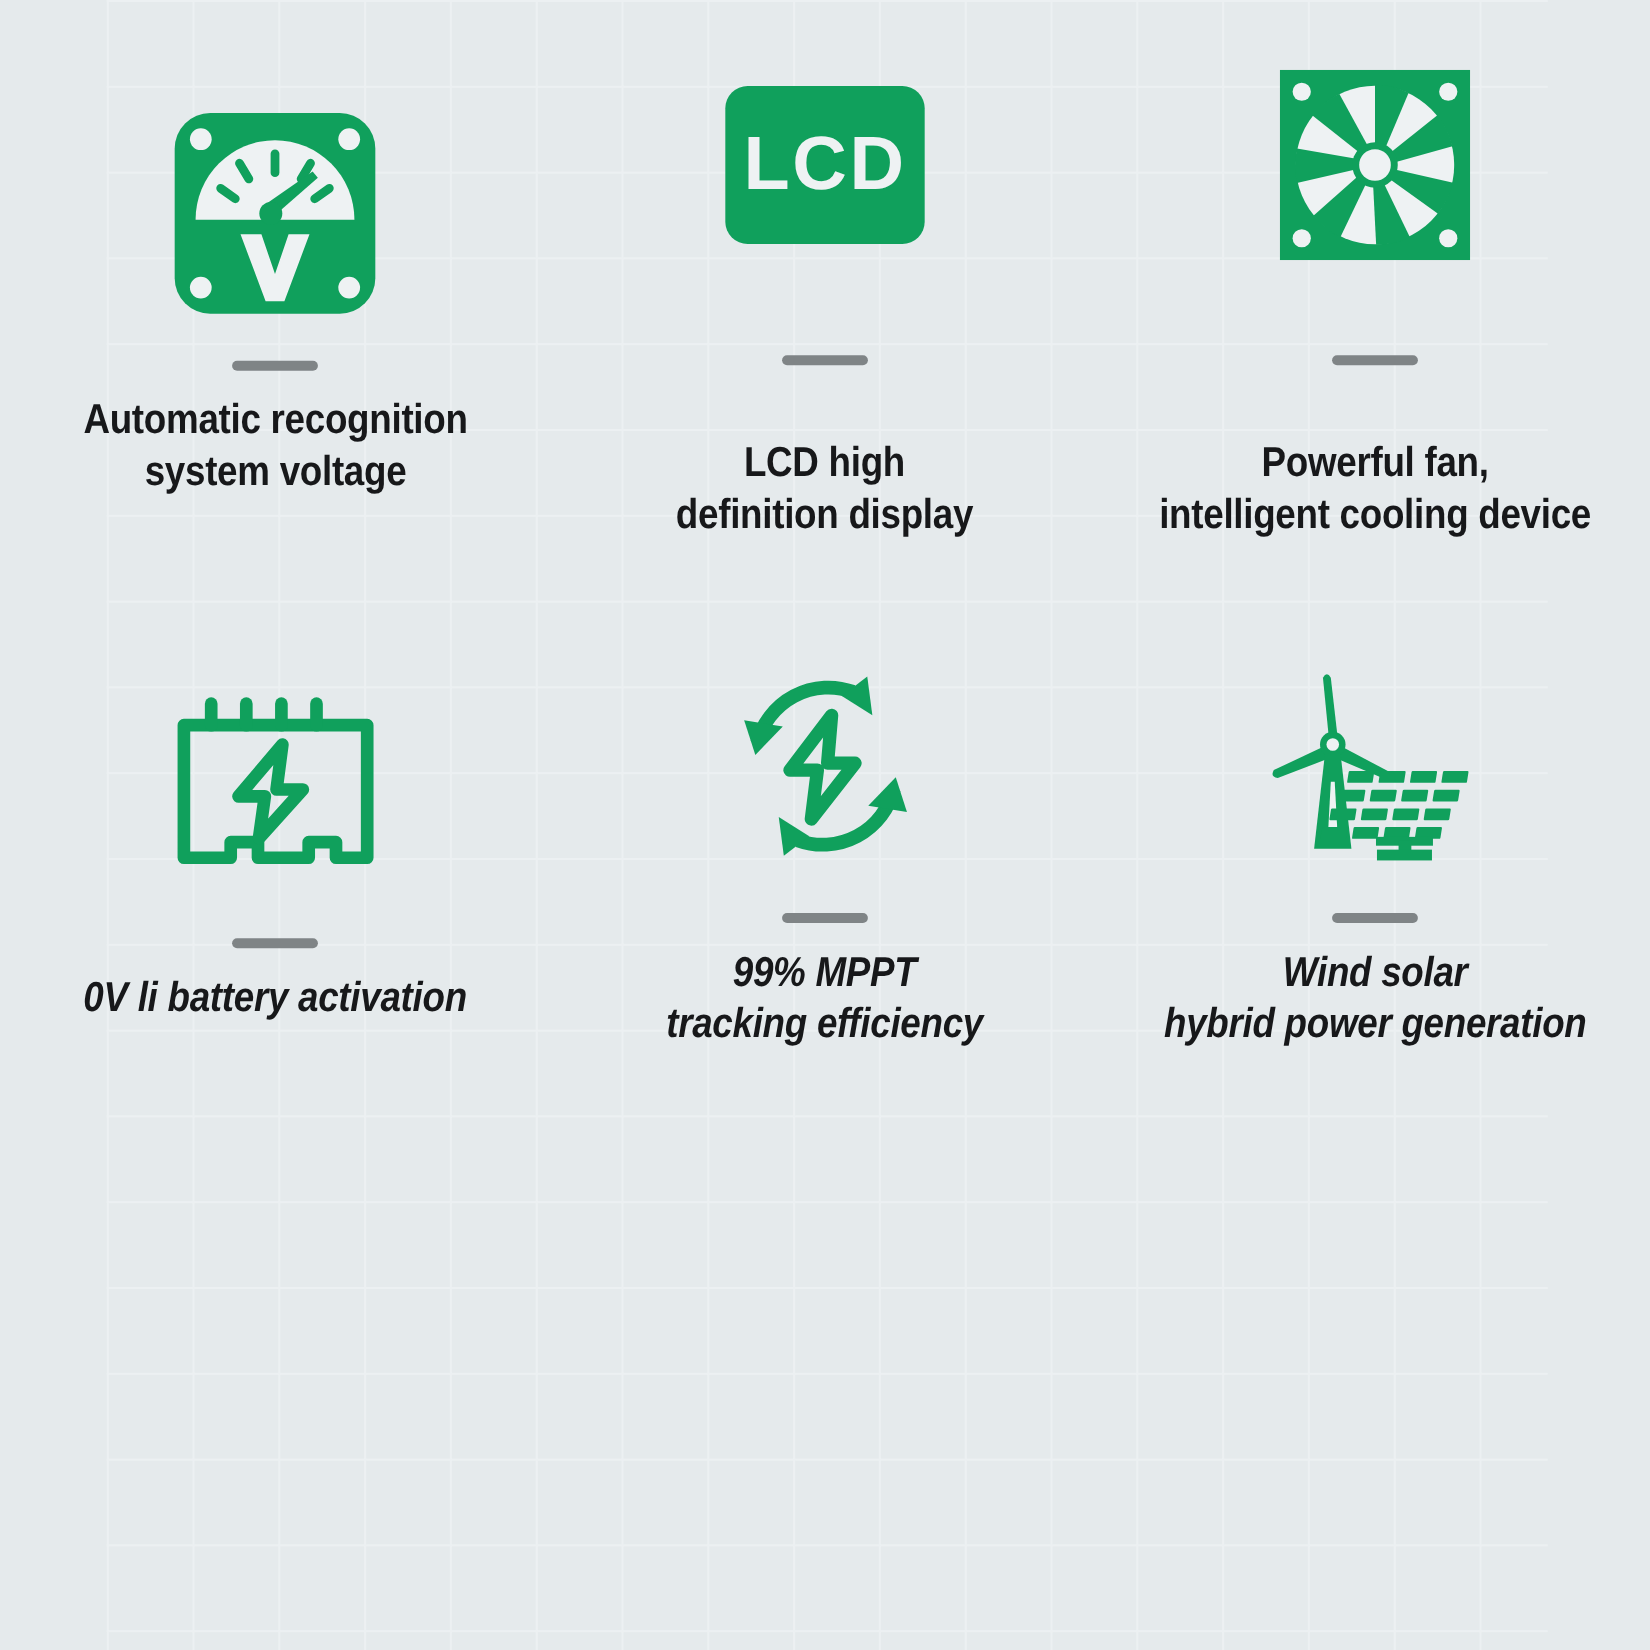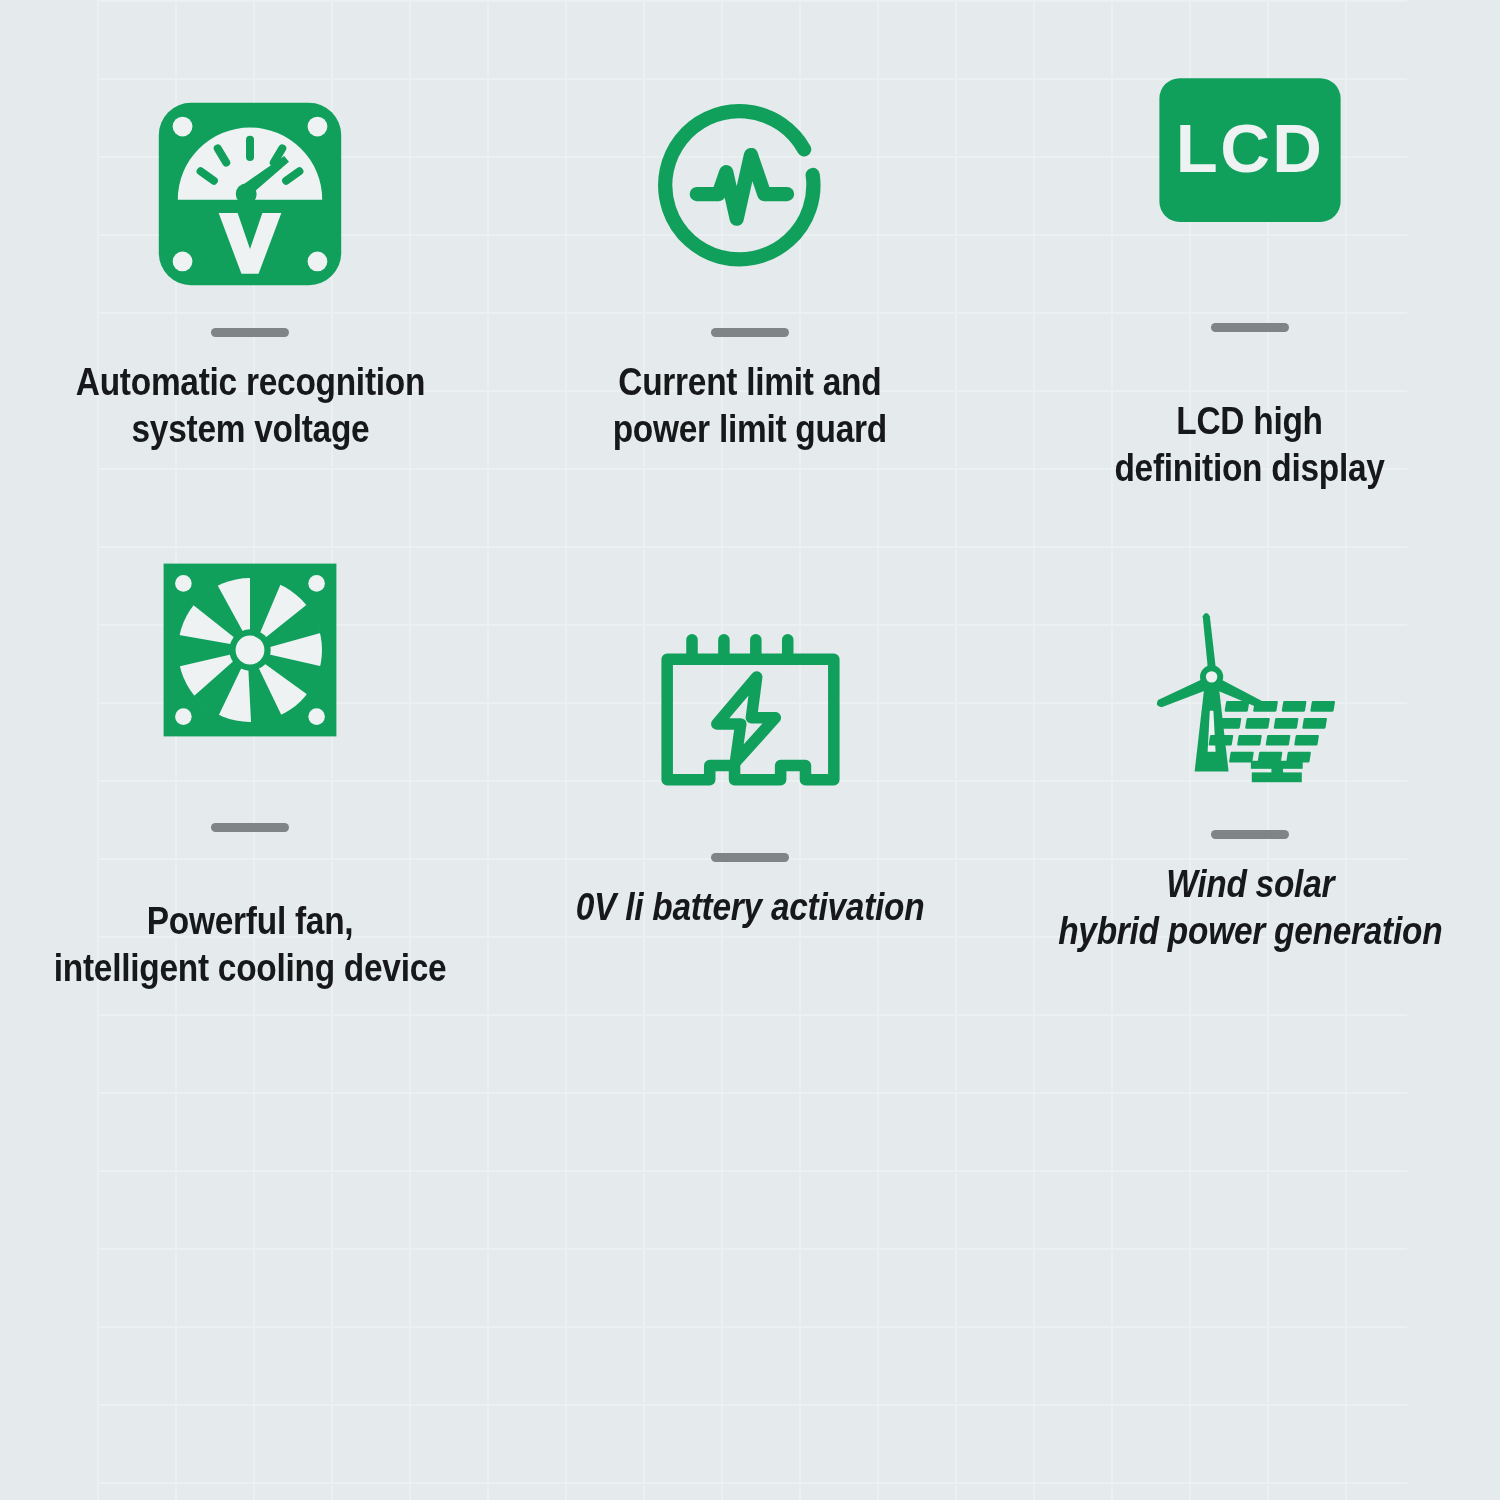--- a/index.html
+++ b/index.html
@@ -111,31 +111,20 @@
         <path d="M47.5 53 L45 46 L68 30 L70.5 33 Z" fill="#10a05c"></path>
         <circle cx="48" cy="50" r="5.5" fill="#10a05c"></circle>
         <path d="M33.5 60 L43.5 60 L50 79 L56.5 60 L66.5 60 L54.5 92 L45.5 92 Z" fill="#eef2f3"></path>
       </svg>
     </div>
     <div class="divider"></div>
     <div class="caption">Automatic recognition
 system voltage</div>
   </div>
 
-  <div class="feature-cell row-1">
-    <div class="icon-box">
-      <svg width="190" height="190" viewBox="0 0 100 100" aria-hidden="true">
-        <path d="M78.5 26.5 A39 39 0 1 0 83 40" fill="none" stroke="#10a05c" stroke-width="7.5" stroke-linecap="round"></path>
-        <path d="M22 50 L33.5 50 L37.5 38.5 L43 63 L50.5 29.5 L57.5 50 L69.5 50" fill="none" stroke="#10a05c" stroke-width="7.5" stroke-linecap="round" stroke-linejoin="round"></path>
-      </svg>
-    </div>
-    <div class="divider"></div>
-    <div class="caption">Current limit and
-power limit guard</div>
-  </div>
 
 
 
   <div class="feature-cell row-2 r2">
     <div class="icon-box">
       <svg width="188" height="150" viewBox="0 0 120 96" aria-hidden="true">
         <rect x="2" y="2" width="116" height="92" rx="13" ry="13" fill="#10a05c"></rect>
         <text x="60" y="62" text-anchor="middle" font-family="Liberation Sans, sans-serif" font-size="44" font-weight="700" letter-spacing="1.5" fill="#eef2f3">LCD</text>
       </svg>
     </div>
@@ -195,20 +184,40 @@
           <line x1="58" y1="15" x2="58" y2="4"></line>
           <line x1="76" y1="15" x2="76" y2="4"></line>
           <path d="M58.5 25 L36 51.5 L49.5 51.5 L46.5 73 L69 48 L55.5 48 Z"></path>
         </g>
       </svg>
     </div>
     <div class="divider"></div>
     <div class="caption">0V li battery activation</div>
   </div>
 
+  <div class="feature-cell row-3 r3">
+    <div class="icon-box">
+      <svg width="185" height="185" viewBox="0 0 100 100" aria-hidden="true">
+        <g fill="none" stroke="#10a05c" stroke-width="6.8" stroke-linecap="butt">
+          <path d="M16.5 38.5 A36 36 0 0 1 63.5 13.5"></path>
+          <path d="M83.5 61.5 A36 36 0 0 1 36.5 86.5"></path>
+        </g>
+        <g fill="#10a05c">
+          <path d="M10 27.5 L29 30.5 L15.5 44.5 Z"></path>
+          <path d="M90 72.5 L71 69.5 L84.5 55.5 Z"></path>
+          <path d="M70.5 6 L73 25 L58 15.5 Z"></path>
+          <path d="M29.5 94 L27 75 L42 84.5 Z"></path>
+        </g>
+        <path d="M53 25 L32.5 52 L46 52 L43 76 L64.5 48.5 L51 48.5 Z" fill="none" stroke="#10a05c" stroke-width="6.5" stroke-linejoin="round" stroke-linecap="round"></path>
+      </svg>
+    </div>
+    <div class="divider"></div>
+    <div class="caption">99% MPPT
+tracking efficiency</div>
+  </div>
 
   <div class="feature-cell row-3 r3">
     <div class="icon-box">
       <svg width="200" height="185" viewBox="0 0 112 100" aria-hidden="true">
         <g fill="#10a05c">
 
           <path d="M32.5 35.5 L29.5 5 Q31.5 1.5 33.5 5 L37 35.5 Z"></path>
           <path d="M31 39.5 L4.5 52 Q2.5 55.5 6.5 56 L34 45.5 Z"></path>
           <path d="M38 39.5 L63.5 53 Q65 56.5 61 56.5 L35 45.5 Z"></path>
 

